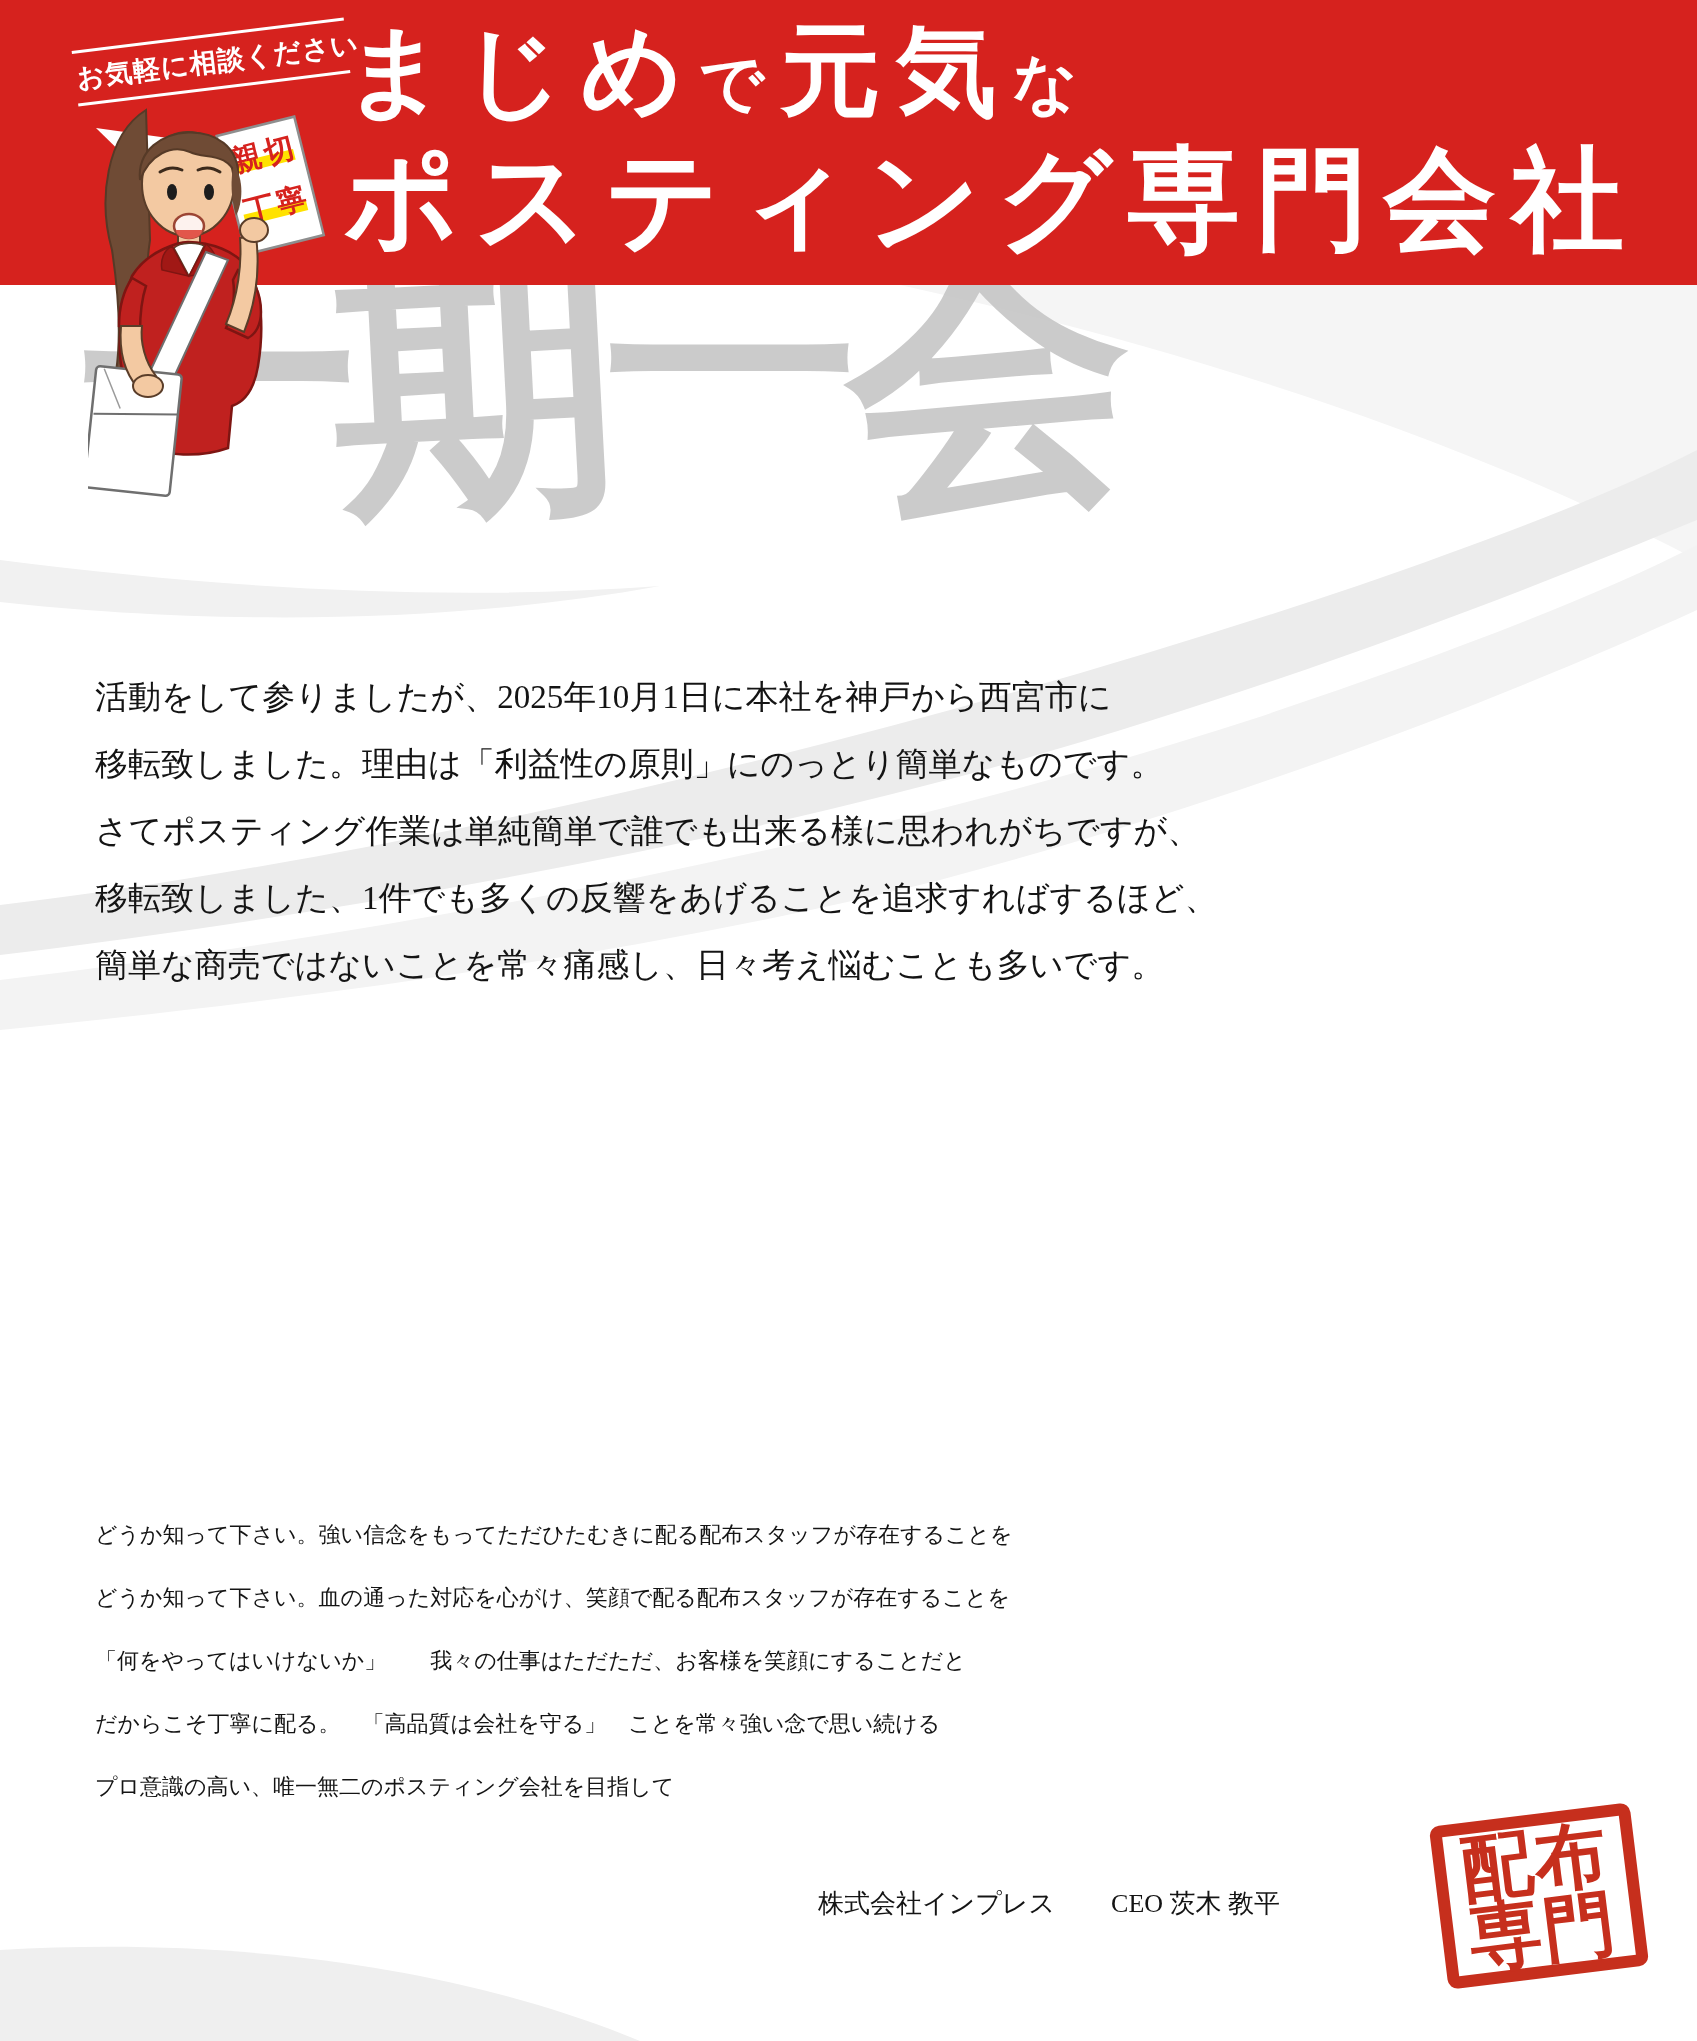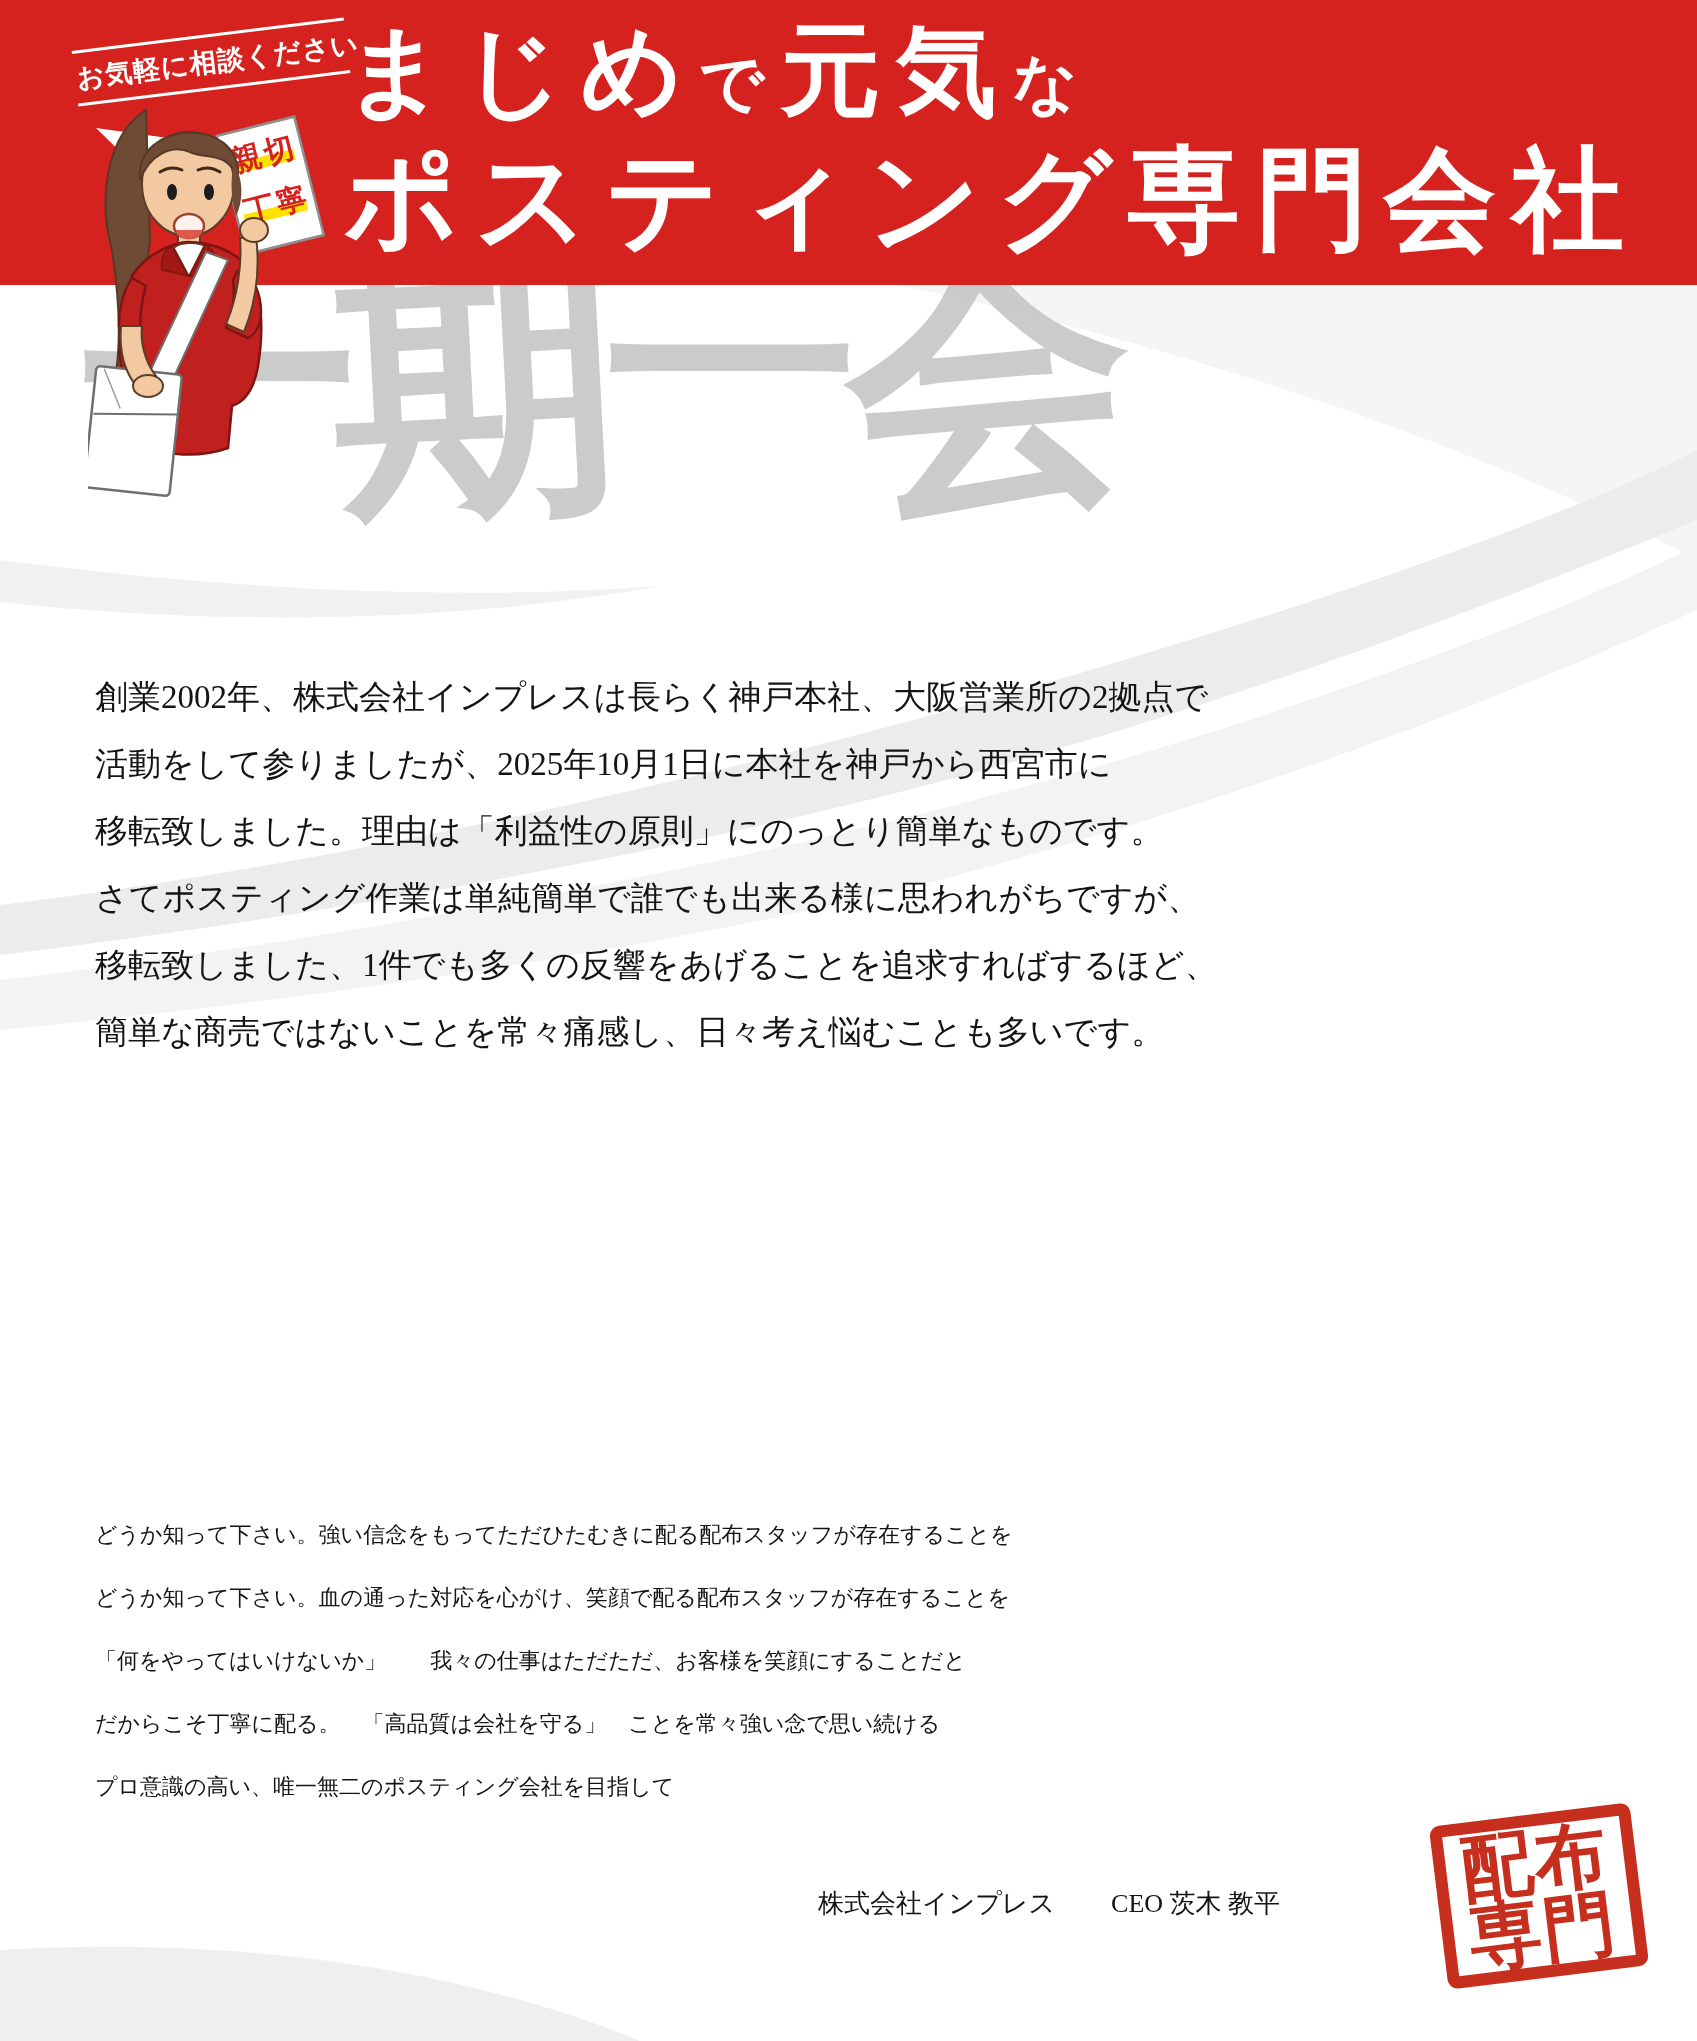--- a/index.html
+++ b/index.html
@@ -118,21 +118,20 @@
     <path d="M146,84 C156,100 155,122 148,136 C143,118 142,100 146,84 Z" fill="#6f4b35"></path>
     <path d="M72,92 Q83,85 94,90" fill="none" stroke="#3c2a1c" stroke-width="3" stroke-linecap="round"></path>
     <path d="M110,90 Q121,85 132,92" fill="none" stroke="#3c2a1c" stroke-width="3" stroke-linecap="round"></path>
     <ellipse cx="84" cy="112" rx="5" ry="8" fill="#1d1d1d"></ellipse>
     <ellipse cx="121" cy="112" rx="5" ry="8" fill="#1d1d1d"></ellipse>
     <ellipse cx="101" cy="146" rx="15" ry="12" fill="#fdf2ee" stroke="#9c4534" stroke-width="2.5"></ellipse>
     <path d="M88,150 A13,9 0 0 0 114,150 Z" fill="#e2574b"></path>
   </svg>
 
   <div class="para" id="p1">
-    <div class="bl">創業2002年、株式会社インプレスは長らく神戸本社、大阪営業所の2拠点で</div>
     <div class="bl">活動をして参りましたが、2025年10月1日に本社を神戸から西宮市に</div>
     <div class="bl">移転致しました。理由は「利益性の原則」にのっとり簡単なものです。</div>
     <div class="bl">さてポスティング作業は単純簡単で誰でも出来る様に思われがちですが、</div>
     <div class="bl">移転致しました、1件でも多くの反響をあげることを追求すればするほど、</div>
     <div class="bl">簡単な商売ではないことを常々痛感し、日々考え悩むことも多いです。</div>
   </div>
   <div class="para" id="p3">
     <div class="bl">どうか知って下さい。強い信念をもってただひたむきに配る配布スタッフが存在することを</div>
     <div class="bl">どうか知って下さい。血の通った対応を心がけ、笑顔で配る配布スタッフが存在することを</div>
     <div class="bl">「何をやってはいけないか」　　我々の仕事はただただ、お客様を笑顔にすることだと</div>

